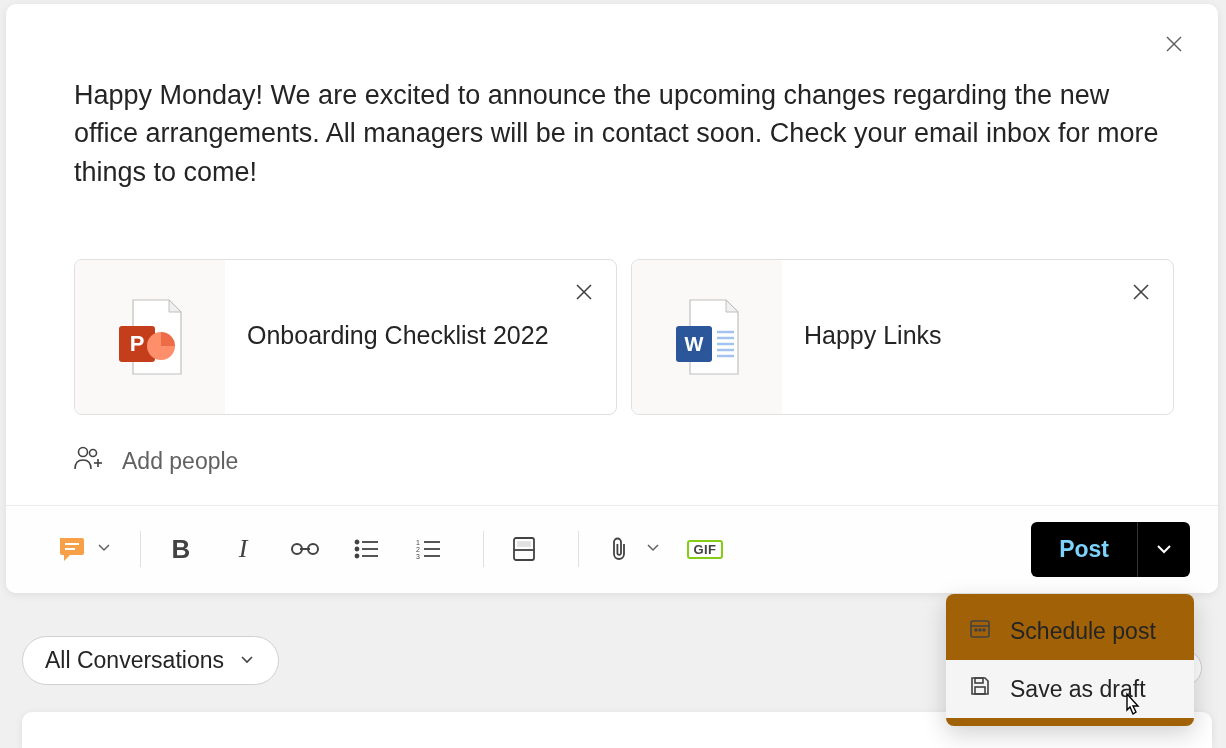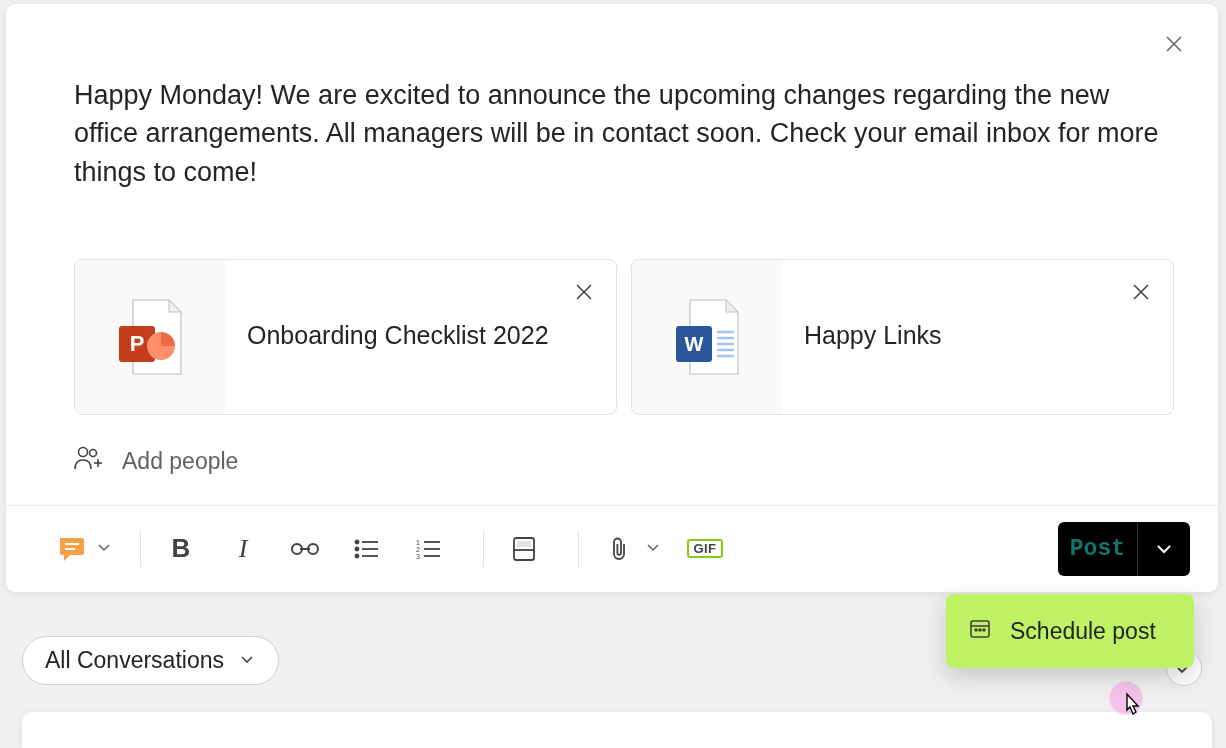--- a/index.html
+++ b/index.html
@@ -155,46 +155,45 @@
       font-style: italic;
       font-size: 26px;
       font-family: Georgia, serif;
     }
     .toolbar-right {
       margin-left: auto;
       display: flex;
     }
     .post-btn {
       background: #000000;
-      color: #0f766e;
+      color: #7dd3fc;
       border: none;
       font-size: 23px;
       font-weight: 600;
-      padding: 14px 12px;
+      padding: 14px 28px;
       border-radius: 6px 0 0 6px;
       cursor: pointer;
-      font-family: Liberation Mono, monospace;
     }
     .post-dropdown {
       background: #000000;
       color: #ffffff;
       border: none;
       border-left: 1px solid #333;
       padding: 14px 16px;
       border-radius: 0 6px 6px 0;
       cursor: pointer;
       display: flex;
       align-items: center;
       justify-content: center;
     }
     .dropdown-menu {
       position: absolute;
       top: 594px;
       right: 32px;
-      background: #bef264;
+      background: #a16207;
       border-radius: 8px;
       box-shadow: 0 8px 24px rgba(0,0,0,0.18);
       padding: 8px 0;
       width: 248px;
       z-index: 100;
     }
     .dropdown-item {
       display: flex;
       align-items: center;
       gap: 18px;
@@ -453,20 +452,30 @@
       <svg width="24" height="24" viewBox="0 0 24 24" fill="none" stroke="#424242" stroke-width="1.6">
         <rect x="3" y="5" width="18" height="16" rx="2"></rect>
         <line x1="3" y1="10" x2="21" y2="10"></line>
         <circle cx="8" cy="14" r="1" fill="#424242"></circle>
         <circle cx="12" cy="14" r="1" fill="#424242"></circle>
         <circle cx="16" cy="14" r="1" fill="#424242"></circle>
       </svg>
     </span>
     <span>Schedule post</span>
   </div>
+  <div class="dropdown-item hovered">
+    <span>
+      <svg width="24" height="24" viewBox="0 0 24 24" fill="none" stroke="#424242" stroke-width="1.6">
+        <path d="M4 4 L17 4 L20 7 L20 20 L4 20 Z"></path>
+        <rect x="7" y="4" width="8" height="5"></rect>
+        <rect x="7" y="13" width="10" height="7"></rect>
+      </svg>
+    </span>
+    <span>Save as draft</span>
+  </div>
 </div>
 
 <div class="filter-pill">
   <span>All Conversations</span>
   <span>
     <svg width="18" height="18" viewBox="0 0 18 18" fill="none" stroke="#424242" stroke-width="1.6">
       <polyline points="4,7 9,12 14,7"></polyline>
     </svg>
   </span>
 </div>

